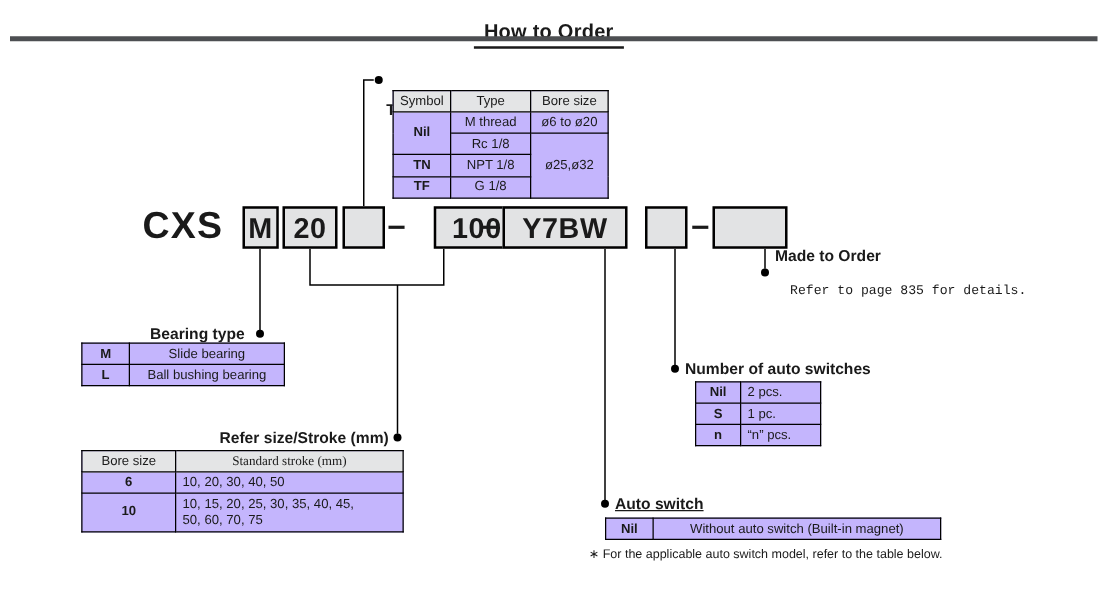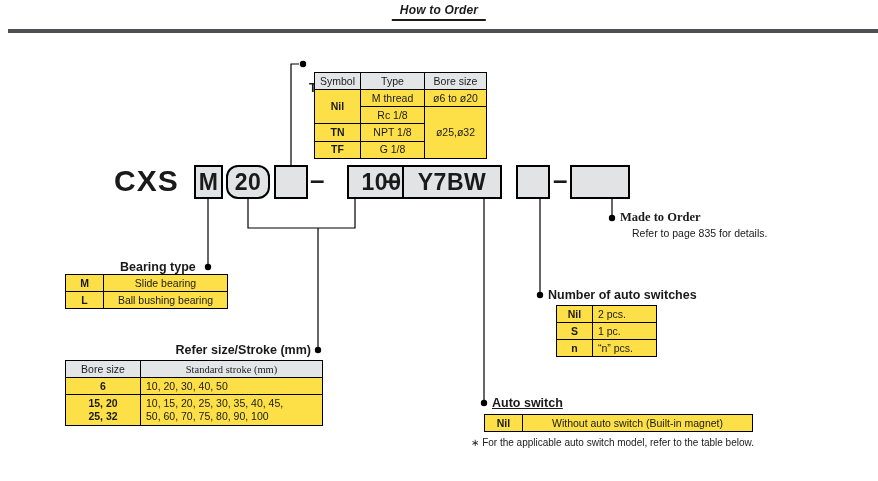--- a/index.html
+++ b/index.html
@@ -2,33 +2,33 @@
 <html><head>
 <meta charset="utf-8">
 <style>
   * { margin:0; padding:0; box-sizing:border-box; }
   html,body { width:878px; height:481px; }
   body {
     position:relative; overflow:hidden; background:#ffffff;
     font-family:"Liberation Sans", sans-serif; color:#1a1a1a;
   }
   .title {
-    position:absolute; top:3px; left:50%; transform:translateX(-50%);
-    font-size:12px; font-weight:bold; letter-spacing:.2px;
-    border-bottom:2.5px solid #1a1a1a; padding:0 8px 2px; white-space:nowrap;font-style:italic;
+    position:absolute; top:17px; left:50%; transform:translateX(-50%);
+    font-size:16px; font-weight:bold; letter-spacing:.2px;
+    border-bottom:2.5px solid #1a1a1a; padding:0 8px 2px; white-space:nowrap;
   }
   .title-bar { position:absolute; left:8px; right:0; top:29px; height:3.5px; background:#4d4f52; }
   svg.connectors { position:absolute; left:0; top:0; width:878px; height:481px; pointer-events:none; }
   svg.connectors path { stroke:#000; stroke-width:1.2; fill:none; }
   svg.connectors circle { fill:#000; }
 
   .sec-label { position:absolute; font-weight:bold; font-size:12.5px; white-space:nowrap; }
   .sub-note  { position:absolute; font-size:10.5px; white-space:nowrap; }
 
-  table.tbl { position:absolute; border-collapse:collapse; font-size:10.5px; background:#fde047; }
+  table.tbl { position:absolute; border-collapse:collapse; font-size:10.5px; background:#c4b5fd; }
   .tbl th, .tbl td { border:1px solid #000; padding:1.5px 4px; text-align:center; vertical-align:middle; line-height:1.25; }
   .tbl th { background:#e4e5e6; font-weight:normal; }
   .tbl td.sym { font-weight:bold;margin-left:17px; }
   .tbl td.left { text-align:left; padding-left:5px; }
   .pre { white-space:pre-line; }
 
   .code-text {
     position:absolute; top:164px; height:34px; line-height:34px;
     font-weight:bold; font-size:30px; letter-spacing:1px;
   }
@@ -87,32 +87,32 @@
   </tr>
   <tr>
     <td class="sym">TF</td>
     <td>G 1/8</td>
   </tr>
 </tbody>
   </table>
 
 <div class="code-text" style="left:114px;">CXS</div>
 <div class="code-box" style="left:194px; width:29px;">M</div>
-<div class="code-box" style="left:226px; width:44px;border-radius:12px;">20</div>
+<div class="code-box" style="left:226px; width:44px;">20</div>
 <div class="code-box" style="left:274px; width:34px;"></div>
 <div class="code-dash" style="left:310px;">–</div>
 <div class="code-box" style="left:327px; width:69px;margin-left:20px;">100</div>
 <div class="code-dash" style="left:385px;">–</div>
 <div class="code-box" style="left:402px; width:100px;">Y7BW</div>
 <div class="code-box" style="left:516px; width:34px;"></div>
 <div class="code-dash" style="left:553px;">–</div>
 <div class="code-box" style="left:570px; width:60px;"></div>
 
-<div class="sec-label" style="left:620px; top:210px;font-family:Liberation Serif, serif;">Made to Order</div>
-<div class="sub-note" style="left:632px; top:227px;">Refer to page 835 for details.</div>
+<div class="sec-label" style="left:620px; top:198px;">Made to Order</div>
+<div class="sub-note" style="left:632px; top:227px;font-family:Liberation Mono, monospace;">Refer to page 835 for details.</div>
 
 <div class="sec-label" style="left:120px; top:260px;">Bearing type</div>
 <table class="tbl" style="left:65px; top:274px;">
   <tbody>
       <tr>
     <td class="sym" style="width:38px; height:17px;">M</td>
     <td style="width:124px;">Slide bearing</td>
   </tr>
   <tr>
     <td class="sym" style="height:17px;">L</td>
@@ -144,24 +144,23 @@
   <tbody>
       <tr>
     <th style="width:75px;">Bore size</th>
     <th style="width:182px;font-family:Liberation Serif, serif;">Standard stroke (mm)</th>
   </tr>
   <tr>
     <td class="sym">6</td>
     <td class="left">10, 20, 30, 40, 50</td>
   </tr>
   <tr>
-    <td class="sym pre">15, 20
-25, 32</td>
+    <td class="sym">10</td>
     <td class="left pre">10, 15, 20, 25, 30, 35, 40, 45,
-50, 60, 70, 75, 80, 90, 100</td>
+50, 60, 70, 75</td>
   </tr>
 </tbody>
   </table>
 
 <div class="sec-label" style="left:492px; top:396px;text-decoration:underline;">Auto switch</div>
 <table class="tbl" style="left:484px; top:414px;">
   <tbody>
       <tr>
     <td class="sym" style="width:38px;">Nil</td>
     <td style="width:230px;">Without auto switch (Built-in magnet)</td>

